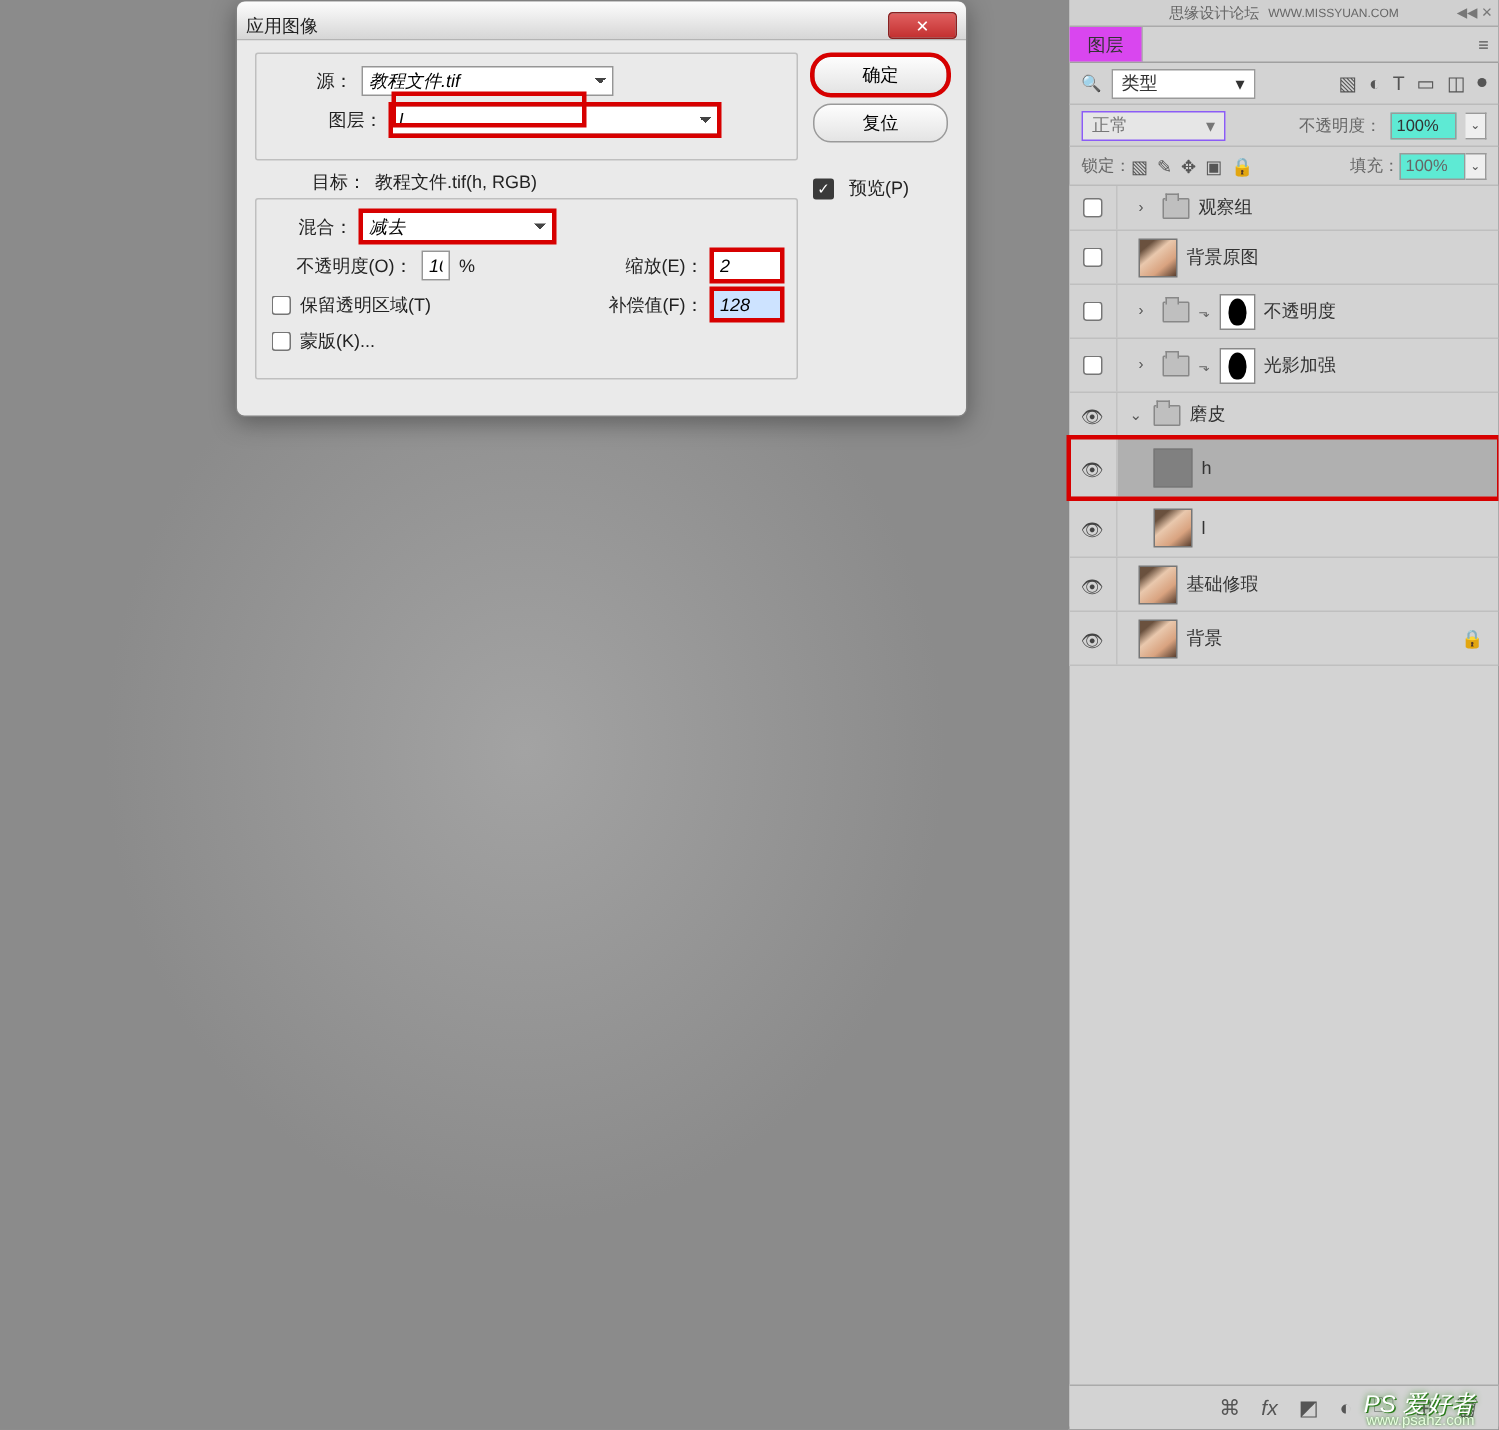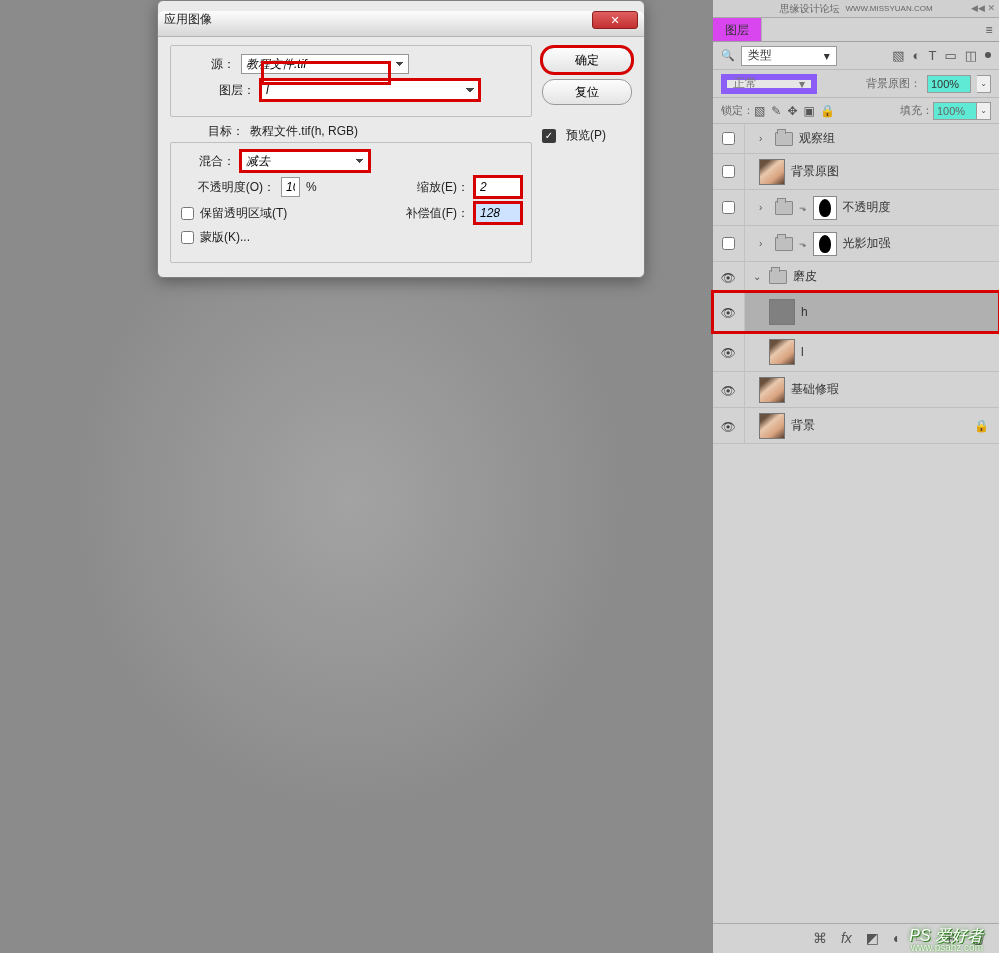--- a/index.html
+++ b/index.html
@@ -3,21 +3,21 @@
 <meta charset="utf-8">
 <style>
 * { box-sizing: border-box; margin: 0; padding: 0; font-family: "Microsoft YaHei", "SimSun", Arial, sans-serif; }
 body { width: 999px; height: 953px; background: #8e8e8e; position: relative; overflow: hidden; }
 
 
 .canvas-bg { position: absolute; left: 0; top: 0; width: 712px; height: 953px; background: radial-gradient(ellipse 400px 450px at 350px 500px, #a3a3a3 0%, #8b8b8b 70%); overflow: hidden; }
 
 
 .dialog { position: absolute; left: 157px; top: 0; width: 488px; height: 278px; background: #eaeaea; border: 1px solid #808080; border-radius: 6px; box-shadow: 0 4px 16px rgba(0,0,0,.35); font-size: 12px; color: #222; }
-.dialog-titlebar { height: 26px; background: linear-gradient(#fdfdfd,#d6d6d6); border-bottom: 1px solid #b4b4b4; display: flex; align-items: flex-start; padding: 0 6px; border-radius: 6px 6px 0 0; margin-top: 10px; }
+.dialog-titlebar { height: 26px; background: linear-gradient(#fdfdfd,#d6d6d6); border-bottom: 1px solid #b4b4b4; display: flex; align-items: flex-end; padding: 0 6px; border-radius: 6px 6px 0 0; }
 .dialog-title { flex: 1; font-size: 12px; }
 .close-btn { width: 46px; height: 18px; background: linear-gradient(#e06060,#c33030); border: 1px solid #8a2020; border-radius: 3px; color: #fff; display: flex; align-items: center; justify-content: center; font-size: 11px; cursor: pointer; }
 
 .dialog-body { padding: 8px 12px; display: flex; gap: 10px; }
 .dialog-left { flex: 1; }
 .dialog-right { width: 90px; display: flex; flex-direction: column; gap: 6px; padding-top: 2px; }
 
 .fieldset { border: 1px solid #bfbfbf; border-radius: 2px; padding: 8px 10px 10px; margin-bottom: 6px; position: relative; }
 .row { display: flex; align-items: center; margin-bottom: 6px; gap: 6px; }
 .label-r { text-align: right; white-space: nowrap; }
@@ -35,21 +35,21 @@
 .layers-panel { position: absolute; right: 0; top: 0; width: 287px; height: 953px; background: #d3d3d3; border-left: 1px solid #8a8a8a; font-size: 12px; color: #333; }
 .panel-head { height: 18px; background: #d0d0d0; display: flex; align-items: center; justify-content: center; font-size: 10px; color: #666; border-bottom: 1px solid #aaa; gap: 6px; position: relative; }
 .panel-tabs { height: 24px; background: #d3d3d3; display: flex; align-items: stretch; border-bottom: 1px solid #a0a0a0; }
 .panel-tab { padding: 4px 12px; background: #d946ef; border-right: 1px solid #b0b0b0; font-size: 12px; }
 .panel-menu { margin-left: auto; width: 20px; display: flex; align-items: center; justify-content: center; color: #555; }
 
 .filter-row { display: flex; align-items: center; height: 28px; padding: 0 8px; gap: 6px; border-bottom: 1px solid #bbb; }
 .filter-select { flex: 0 0 96px; height: 20px; border: 1px solid #9a9a9a; background: #fff; display: flex; align-items: center; padding: 0 6px; font-size: 12px; }
 .filter-icons { display: flex; gap: 8px; color: #555; font-size: 13px; margin-left: auto; }
 .mode-row { display: flex; align-items: center; height: 28px; padding: 0 8px; gap: 6px; border-bottom: 1px solid #bbb; }
-.mode-select { flex: 0 0 96px; height: 20px; border: 6px solid #8b5cf6; background: #e6e6e6; padding: 0 6px; display: flex; align-items: center; color: #777; gap: 28px; }
+.mode-select { flex: 0 0 96px; height: 20px; border: 1px solid #8b5cf6; background: #e6e6e6; padding: 0 6px; display: flex; align-items: center; color: #777; gap: 28px; }
 .small-lab { font-size: 11px; color: #666; white-space: nowrap; }
 .pct-box { width: 44px; height: 18px; border: 1px solid #9a9a9a; background: #5eead4; font-size: 11px; padding: 0 3px; display: flex; align-items: center; }
 .chev { width: 14px; height: 18px; border: 1px solid #9a9a9a; border-left: 0; background: #efefef; display: flex; align-items: center; justify-content: center; font-size: 8px; color: #555; }
 .lock-row { display: flex; align-items: center; height: 26px; padding: 0 8px; gap: 0; border-bottom: 1px solid #bbb; font-size: 11px; color: #666; }
 .lock-icons { display: flex; gap: 6px; color: #555; font-size: 12px; }
 
 .layer-list { background: #d3d3d3; }
 .layer-row { display: flex; align-items: center; height: 36px; border-bottom: 1px solid #bfbfbf; }
 .vis-cell { width: 32px; display: flex; align-items: center; justify-content: center; height: 100%; border-right: 1px solid #c2c2c2; }
 .eye { width: 16px; height: 12px; color: #444; }
@@ -180,21 +180,21 @@
       <span style="width:6px;height:6px;border-radius:50%;background:#555;display:inline-block;margin-top:4px"></span>
     </div>
   </div>
 
   <div class="mode-row">
     <div class="mode-select">
         <span>正常</span>
         <span style="margin-left:auto">▾</span>
       </div>
     <span style="flex:1"></span>
-    <span class="small-lab">背景原图：</span>
+    <span class="small-lab">不透明度：</span>
     <div class="pct-box">100%</div>
     <div class="chev">⌄</div>
   </div>
 
   <div class="lock-row">
     <span>锁定：</span>
     <div class="lock-icons">
       <span>▧</span>
       <span>✎</span>
       <span>✥</span>

